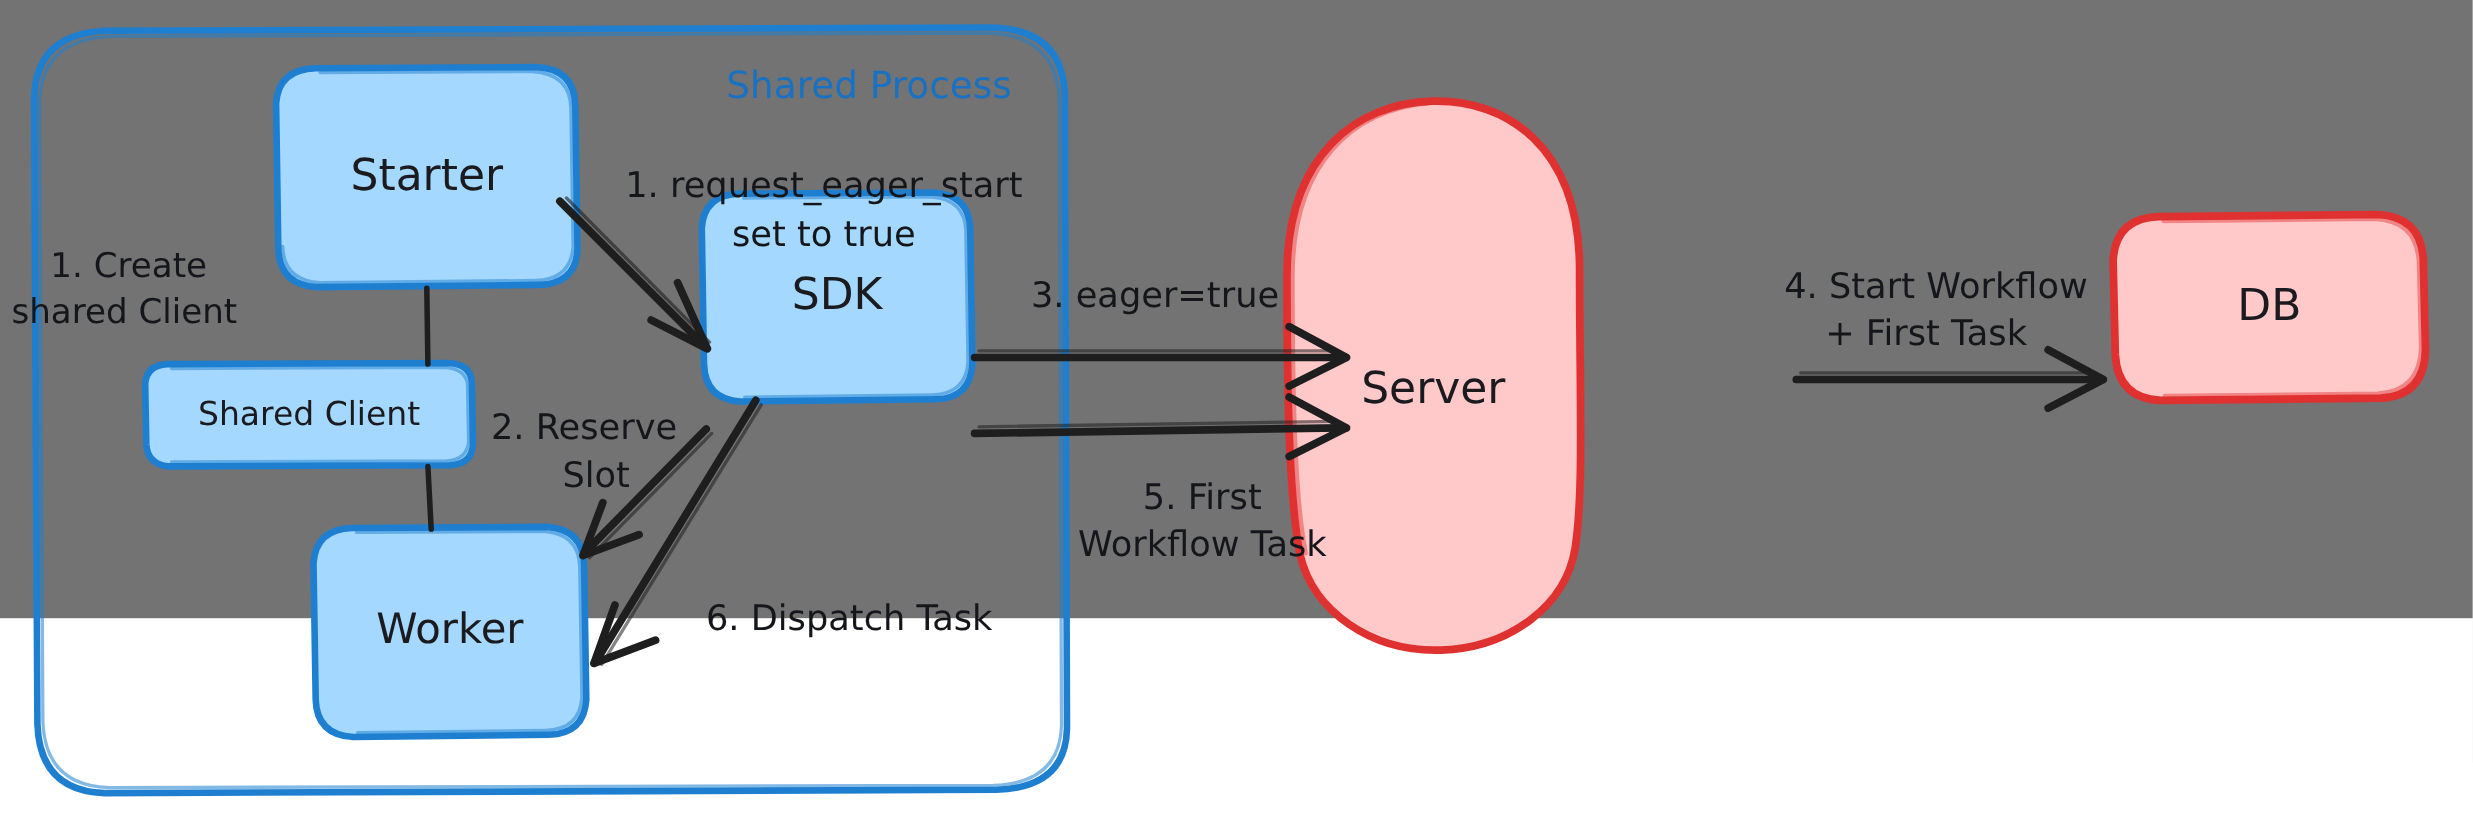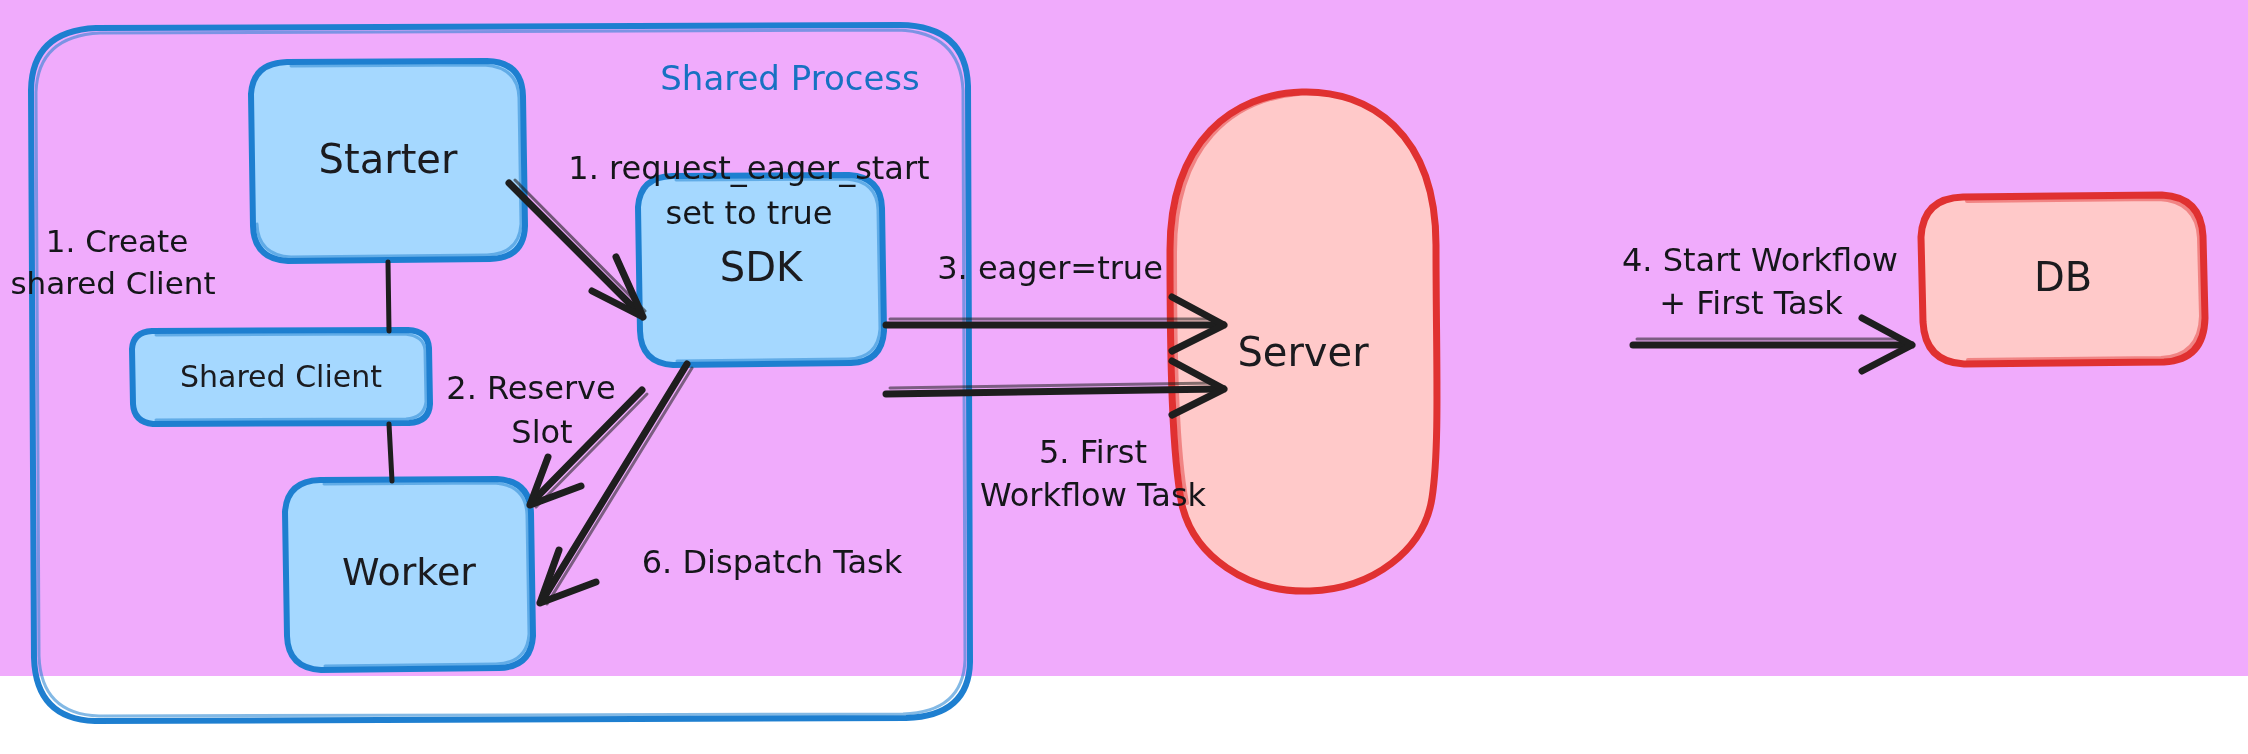--- a/index.html
+++ b/index.html
@@ -9,22 +9,22 @@
   }
   body {
     width: 2248px;
     height: 754px;
     font-family: "DejaVu Sans", sans-serif;
     overflow: hidden;
   }
   #diagram-root {
     position: relative;
     width: 2248px;
-    height: 676px;
-    background: #f0abfc;
+    height: 562px;
+    background: #737373;
   }
   svg.canvas {
     position: absolute;
     top: 0;
     left: 0;
     width: 2248px;
     height: 754px;
     display: block;
   }
   .node-label {

